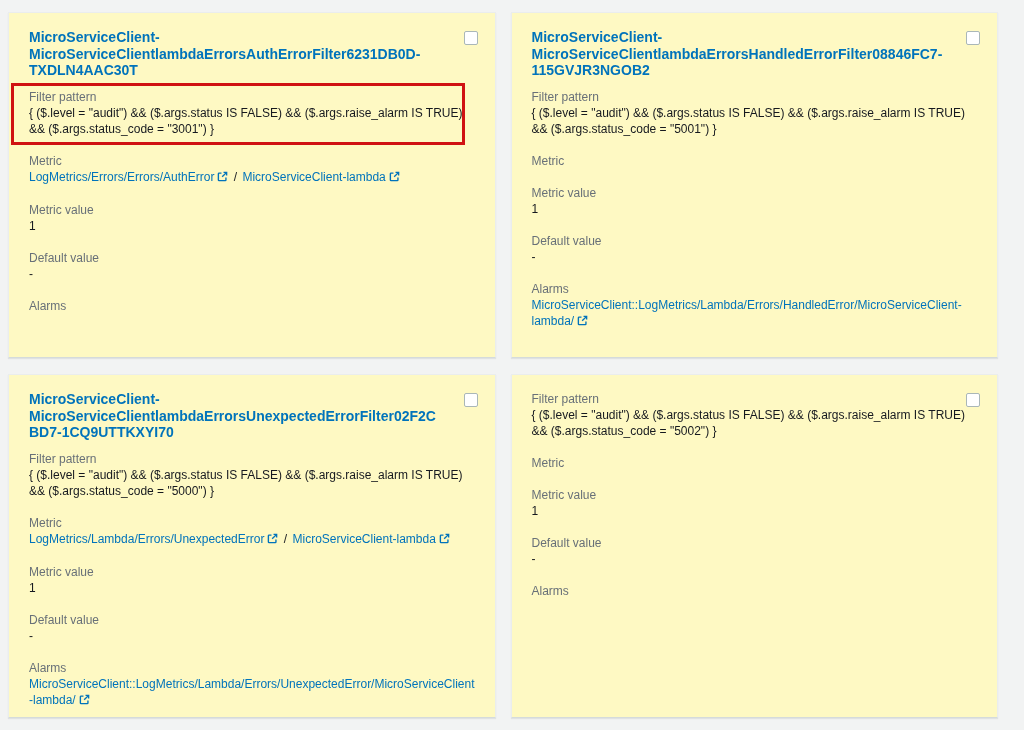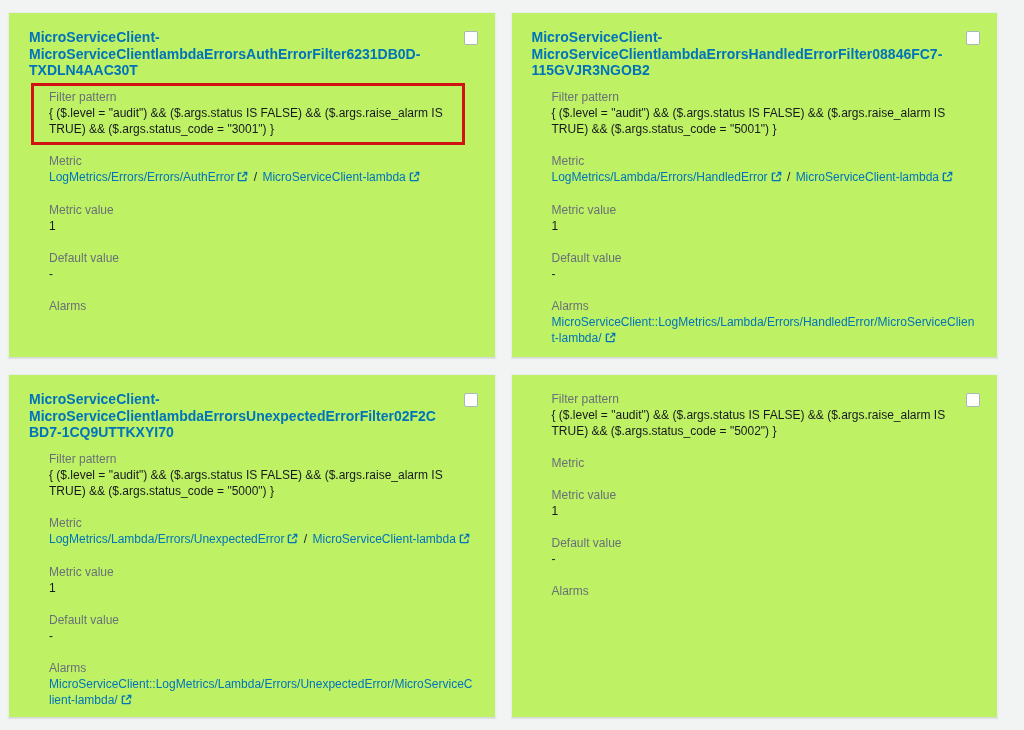--- a/index.html
+++ b/index.html
@@ -15,21 +15,21 @@
   }
   .grid {
     display: grid;
     grid-template-columns: 1fr 1fr;
     grid-template-rows: 346px 344px;
     column-gap: 15px;
     row-gap: 16px;
   }
   .card {
     position: relative;
-    background: #bef264;
+    background: #fef9c3;
     border: 1px solid #eaeded;
     border-bottom-color: #d5dbdb;
     box-shadow: 0 1px 1px rgba(0, 28, 36, 0.08);
     padding: 16px 20px 16px 20px;
     overflow: hidden;
   }
   .checkbox {
     position: absolute;
     top: 18px; right: 17px;
     width: 14px; height: 14px;
@@ -43,21 +43,21 @@
     color: #0073bb;
     font-size: 14px;
     font-weight: 700;
     line-height: 1.18;
     text-decoration: none;
     padding-right: 34px;
     margin-bottom: 10px;
     overflow-wrap: break-word;
     cursor: pointer;
   }
-  .group { margin-top: 16px; margin-left: 20px; }
+  .group { margin-top: 16px; }
   .group.first { margin-top: 0; }
   .label {
     color: #687078;
     font-size: 12px;
     line-height: 16px;
   }
   .value {
     color: #16191f;
     font-size: 12px;
     line-height: 16px;
@@ -128,22 +128,52 @@
 
     <section class="card">
       <span class="checkbox"></span>
       <a class="title">MicroServiceClient-MicroServiceClientlambdaErrorsHandledErrorFilter08846FC7-115GVJR3NGOB2</a>
       <div class="group first">
         <div class="label">Filter pattern</div>
         <div class="value">{ ($.level = "audit") &amp;&amp; ($.args.status IS FALSE) &amp;&amp; ($.args.raise_alarm IS TRUE) &amp;&amp; ($.args.status_code = "5001") }</div>
       </div>
       <div class="group">
         <div class="label">Metric</div>
-        <div class="value">
-          <a>LogMetrics/Lambda/Errors/HandledError</a><span class="ext-icon"><svg width="11" height="11" viewBox="0 0 16 16" fill="none" stroke="#0073bb" stroke-width="2">
+      </div>
+      <div class="group">
+        <div class="label">Metric value</div>
+        <div class="value">1</div>
+      </div>
+      <div class="group">
+        <div class="label">Default value</div>
+        <div class="value">-</div>
+      </div>
+      <div class="group">
+        <div class="label">Alarms</div>
+        <div class="value">
+          <a>MicroServiceClient::LogMetrics/Lambda/Errors/HandledError/MicroServiceClient-lambda/</a><span class="ext-icon"><svg width="11" height="11" viewBox="0 0 16 16" fill="none" stroke="#0073bb" stroke-width="2">
+                <path d="M13 9.5V13a1 1 0 0 1-1 1H3a1 1 0 0 1-1-1V4a1 1 0 0 1 1-1h3.5"></path>
+                <path d="M9.5 2H14v4.5"></path>
+                <path d="M14 2L7.5 8.5"></path>
+              </svg></span>
+        </div>
+      </div>
+    </section>
+
+    <section class="card">
+      <span class="checkbox"></span>
+      <a class="title">MicroServiceClient-MicroServiceClientlambdaErrorsUnexpectedErrorFilter02F2CBD7-1CQ9UTTKXYI70</a>
+      <div class="group first">
+        <div class="label">Filter pattern</div>
+        <div class="value">{ ($.level = "audit") &amp;&amp; ($.args.status IS FALSE) &amp;&amp; ($.args.raise_alarm IS TRUE) &amp;&amp; ($.args.status_code = "5000") }</div>
+      </div>
+      <div class="group">
+        <div class="label">Metric</div>
+        <div class="value">
+          <a>LogMetrics/Lambda/Errors/UnexpectedError</a><span class="ext-icon"><svg width="11" height="11" viewBox="0 0 16 16" fill="none" stroke="#0073bb" stroke-width="2">
                 <path d="M13 9.5V13a1 1 0 0 1-1 1H3a1 1 0 0 1-1-1V4a1 1 0 0 1 1-1h3.5"></path>
                 <path d="M9.5 2H14v4.5"></path>
                 <path d="M14 2L7.5 8.5"></path>
               </svg></span>
           <span class="sep">/</span>
           <a>MicroServiceClient-lambda</a><span class="ext-icon"><svg width="11" height="11" viewBox="0 0 16 16" fill="none" stroke="#0073bb" stroke-width="2">
                 <path d="M13 9.5V13a1 1 0 0 1-1 1H3a1 1 0 0 1-1-1V4a1 1 0 0 1 1-1h3.5"></path>
                 <path d="M9.5 2H14v4.5"></path>
                 <path d="M14 2L7.5 8.5"></path>
               </svg></span>
@@ -153,63 +183,20 @@
         <div class="label">Metric value</div>
         <div class="value">1</div>
       </div>
       <div class="group">
         <div class="label">Default value</div>
         <div class="value">-</div>
       </div>
       <div class="group">
         <div class="label">Alarms</div>
         <div class="value">
-          <a>MicroServiceClient::LogMetrics/Lambda/Errors/HandledError/MicroServiceClient-lambda/</a><span class="ext-icon"><svg width="11" height="11" viewBox="0 0 16 16" fill="none" stroke="#0073bb" stroke-width="2">
-                <path d="M13 9.5V13a1 1 0 0 1-1 1H3a1 1 0 0 1-1-1V4a1 1 0 0 1 1-1h3.5"></path>
-                <path d="M9.5 2H14v4.5"></path>
-                <path d="M14 2L7.5 8.5"></path>
-              </svg></span>
-        </div>
-      </div>
-    </section>
-
-    <section class="card">
-      <span class="checkbox"></span>
-      <a class="title">MicroServiceClient-MicroServiceClientlambdaErrorsUnexpectedErrorFilter02F2CBD7-1CQ9UTTKXYI70</a>
-      <div class="group first">
-        <div class="label">Filter pattern</div>
-        <div class="value">{ ($.level = "audit") &amp;&amp; ($.args.status IS FALSE) &amp;&amp; ($.args.raise_alarm IS TRUE) &amp;&amp; ($.args.status_code = "5000") }</div>
-      </div>
-      <div class="group">
-        <div class="label">Metric</div>
-        <div class="value">
-          <a>LogMetrics/Lambda/Errors/UnexpectedError</a><span class="ext-icon"><svg width="11" height="11" viewBox="0 0 16 16" fill="none" stroke="#0073bb" stroke-width="2">
-                <path d="M13 9.5V13a1 1 0 0 1-1 1H3a1 1 0 0 1-1-1V4a1 1 0 0 1 1-1h3.5"></path>
-                <path d="M9.5 2H14v4.5"></path>
-                <path d="M14 2L7.5 8.5"></path>
-              </svg></span>
-          <span class="sep">/</span>
-          <a>MicroServiceClient-lambda</a><span class="ext-icon"><svg width="11" height="11" viewBox="0 0 16 16" fill="none" stroke="#0073bb" stroke-width="2">
-                <path d="M13 9.5V13a1 1 0 0 1-1 1H3a1 1 0 0 1-1-1V4a1 1 0 0 1 1-1h3.5"></path>
-                <path d="M9.5 2H14v4.5"></path>
-                <path d="M14 2L7.5 8.5"></path>
-              </svg></span>
-        </div>
-      </div>
-      <div class="group">
-        <div class="label">Metric value</div>
-        <div class="value">1</div>
-      </div>
-      <div class="group">
-        <div class="label">Default value</div>
-        <div class="value">-</div>
-      </div>
-      <div class="group">
-        <div class="label">Alarms</div>
-        <div class="value">
           <a>MicroServiceClient::LogMetrics/Lambda/Errors/UnexpectedError/MicroServiceClient-lambda/</a><span class="ext-icon"><svg width="11" height="11" viewBox="0 0 16 16" fill="none" stroke="#0073bb" stroke-width="2">
                 <path d="M13 9.5V13a1 1 0 0 1-1 1H3a1 1 0 0 1-1-1V4a1 1 0 0 1 1-1h3.5"></path>
                 <path d="M9.5 2H14v4.5"></path>
                 <path d="M14 2L7.5 8.5"></path>
               </svg></span>
         </div>
       </div>
     </section>
 
     <section class="card">

